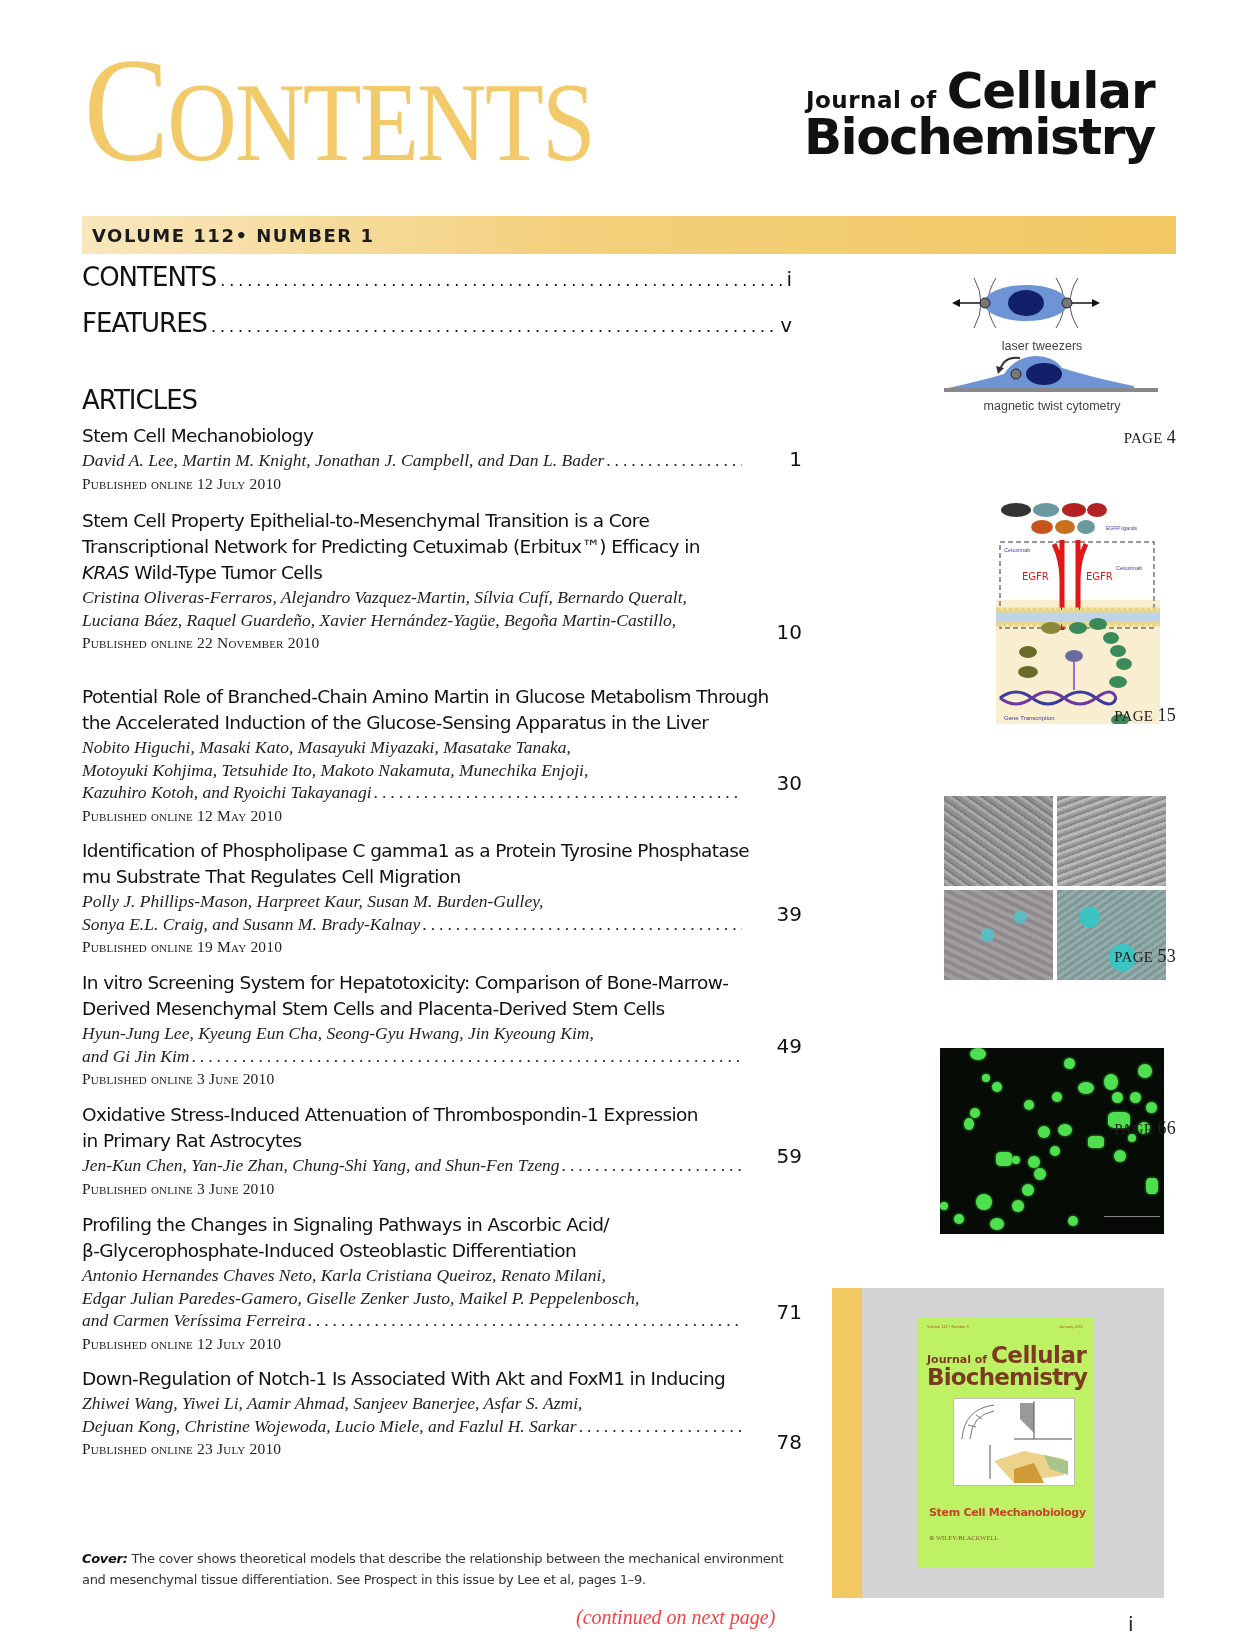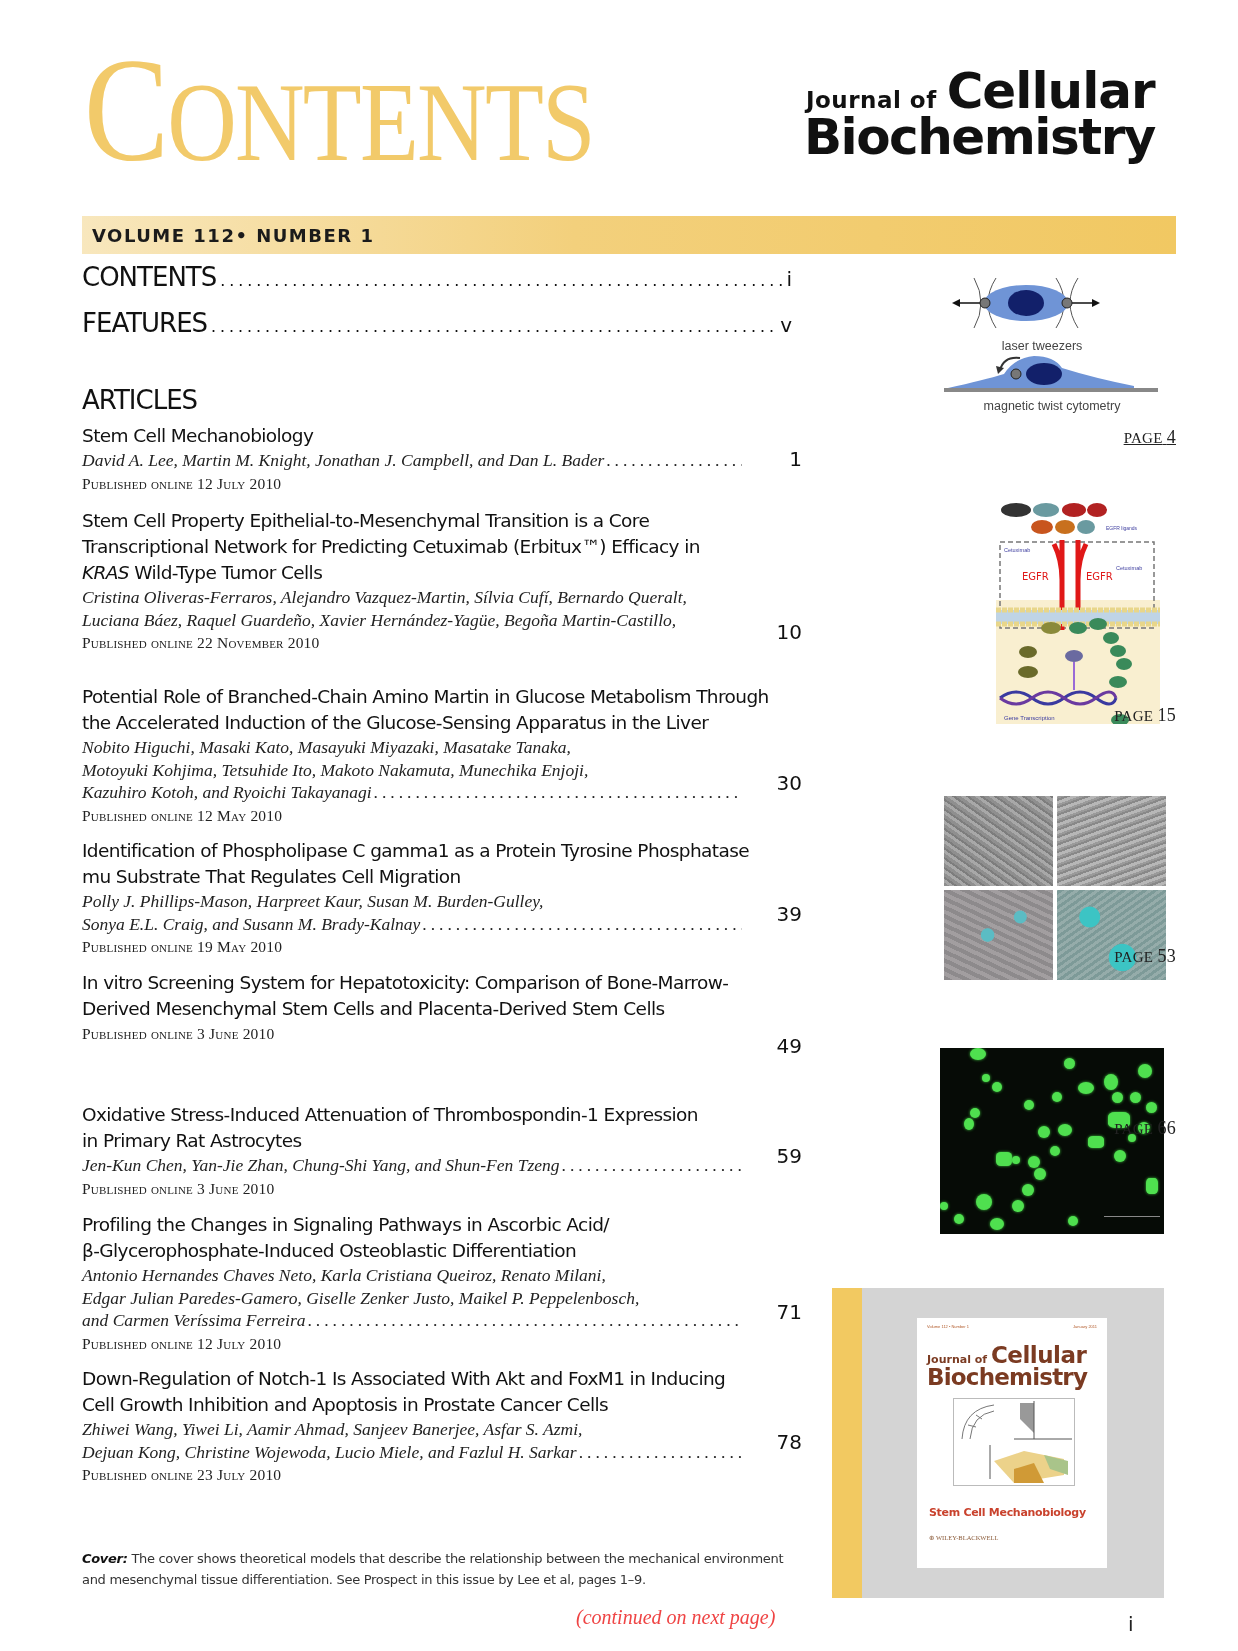--- a/index.html
+++ b/index.html
@@ -61,21 +61,21 @@
   .fig2 { left: 996px; top: 500px; width: 164px; height: 224px; background: #f9efd0; }
   
   .fig3 { left: 944px; top: 796px; width: 222px; height: 184px; }
   .fig3 .cell { position: absolute; width: 109px; height: 90px; }
   
   .fig4 { left: 940px; top: 1048px; width: 224px; height: 186px; background: #060b06; overflow: hidden; }
   .fig4 .dot { position: absolute; border-radius: 50%; background: #4fe04f; box-shadow: 0 0 3px #3ec43e; }
   
   .cover-panel { position: absolute; left: 832px; top: 1288px; width: 332px; height: 310px; background: #d4d4d4; }
   .cover-panel .stripe { position: absolute; left: 0; top: 0; width: 30px; height: 100%; background: #f2c961; }
-  .cover { position: absolute; left: 85px; top: 30px; width: 190px; height: 250px; background: #ffffff; }
+  .cover { position: absolute; left: 85px; top: 30px; width: 176px; height: 250px; background: #bef264; }
   .cover .meta { position: absolute; top: 6px; left: 10px; right: 10px; display: flex; justify-content: space-between; font-size: 4px; color: #b25a2a; }
   .cover .jof { position: absolute; left: 10px; top: 24px; font-family: "DejaVu Sans", sans-serif; font-weight: bold; color: #7b3b22; font-size: 11px; white-space: nowrap; }
   .cover .jof .cell { font-size: 23px; letter-spacing: -0.5px; }
   .cover .bio { position: absolute; left: 10px; top: 46px; font-family: "DejaVu Sans", sans-serif; font-weight: bold; color: #7b3b22; font-size: 23px; letter-spacing: -0.8px; }
   .cover .art { position: absolute; left: 36px; top: 80px; width: 122px; height: 88px; background: #fff; border: 1px solid #bbb; }
   .cover .subject { position: absolute; left: 12px; top: 188px; font-family: "DejaVu Sans", sans-serif; font-weight: bold; color: #c9422d; font-size: 11px; letter-spacing: -0.3px; }
   .cover .pub { position: absolute; left: 12px; top: 216px; font-family: "Liberation Serif", serif; color: #8a5a38; font-size: 6.5px; }
 </style>
 </head>
 <body>
@@ -164,20 +164,27 @@
   </div>
   <div class="pgnum" style="top:64px;">39</div>
   <div class="pub">Published online 19 May 2010</div>
 </div>
 
 <div class="article" style="top:970px;">
   <div class="title">
     <div>In vitro Screening System for Hepatotoxicity: Comparison of Bone-Marrow-</div>
     <div>Derived Mesenchymal Stem Cells and Placenta-Derived Stem Cells</div>
   </div>
+  <div class="authors">
+    <div>Hyun-Jung Lee, Kyeung Eun Cha, Seong-Gyu Hwang, Jin Kyeoung Kim,</div>
+    <div class="last">
+        <span>and Gi Jin Kim</span>
+        <span class="dots"></span>
+      </div>
+  </div>
   <div class="pgnum" style="top:64px;">49</div>
   <div class="pub">Published online 3 June 2010</div>
 </div>
 
 <div class="article" style="top:1102px;">
   <div class="title">
     <div>Oxidative Stress-Induced Attenuation of Thrombospondin-1 Expression</div>
     <div>in Primary Rat Astrocytes</div>
   </div>
   <div class="authors">
@@ -203,21 +210,20 @@
         <span class="dots"></span>
       </div>
   </div>
   <div class="pgnum" style="top:88px;">71</div>
   <div class="pub">Published online 12 July 2010</div>
 </div>
 
 <div class="article" style="top:1366px;">
   <div class="title">
     <div>Down-Regulation of Notch-1 Is Associated With Akt and FoxM1 in Inducing</div>
-    <div>Cell Growth Inhibition and Apoptosis in Prostate Cancer Cells</div>
   </div>
   <div class="authors">
     <div>Zhiwei Wang, Yiwei Li, Aamir Ahmad, Sanjeev Banerjee, Asfar S. Azmi,</div>
     <div class="last">
         <span>Dejuan Kong, Christine Wojewoda, Lucio Miele, and Fazlul H. Sarkar</span>
         <span class="dots"></span>
       </div>
   </div>
   <div class="pgnum" style="top:64px;">78</div>
   <div class="pub">Published online 23 July 2010</div>
@@ -242,21 +248,21 @@
     <text x="98" y="80" font-family="Liberation Sans, sans-serif" font-size="12.5" fill="#444" text-anchor="middle">laser tweezers</text>
     <path d="M4 118 Q40 110 60 104 Q70 88 90 86 Q110 86 118 98 Q150 108 190 116 L190 120 L4 120 Z" fill="#6f94d6"></path>
     <rect x="0" y="118" width="214" height="4" fill="#888"></rect>
     <ellipse cx="100" cy="104" rx="18" ry="11" fill="#12206a"></ellipse>
     <circle cx="72" cy="104" r="5" fill="#777" stroke="#222"></circle>
     <path d="M56 100 Q60 86 76 88" stroke="#333" stroke-width="2" fill="none"></path>
     <polygon points="54,104 52,96 60,98" fill="#333"></polygon>
     <text x="108" y="140" font-family="Liberation Sans, sans-serif" font-size="12.5" fill="#444" text-anchor="middle">magnetic twist cytometry</text>
   </svg>
 </div>
-<div class="page-ref" style="top:427px;text-decoration:underline;"><span>PAGE</span> <span class="n">4</span></div>
+<div class="page-ref" style="top:427px;"><span>PAGE</span> <span class="n">4</span></div>
 
 <div class="fig fig2">
   <svg width="164" height="224" viewBox="0 0 164 224">
     <rect x="0" y="0" width="164" height="224" fill="#fff"></rect>
     <rect x="0" y="100" width="164" height="124" fill="#f9efd0"></rect>
     <ellipse cx="20" cy="10" rx="15" ry="7" fill="#333"></ellipse>
     <ellipse cx="50" cy="10" rx="13" ry="7" fill="#6a9aa0"></ellipse>
     <ellipse cx="78" cy="10" rx="12" ry="7" fill="#b22222"></ellipse>
     <ellipse cx="101" cy="10" rx="10" ry="7" fill="#b22222"></ellipse>
     <ellipse cx="46" cy="27" rx="11" ry="7" fill="#c8551e"></ellipse>

